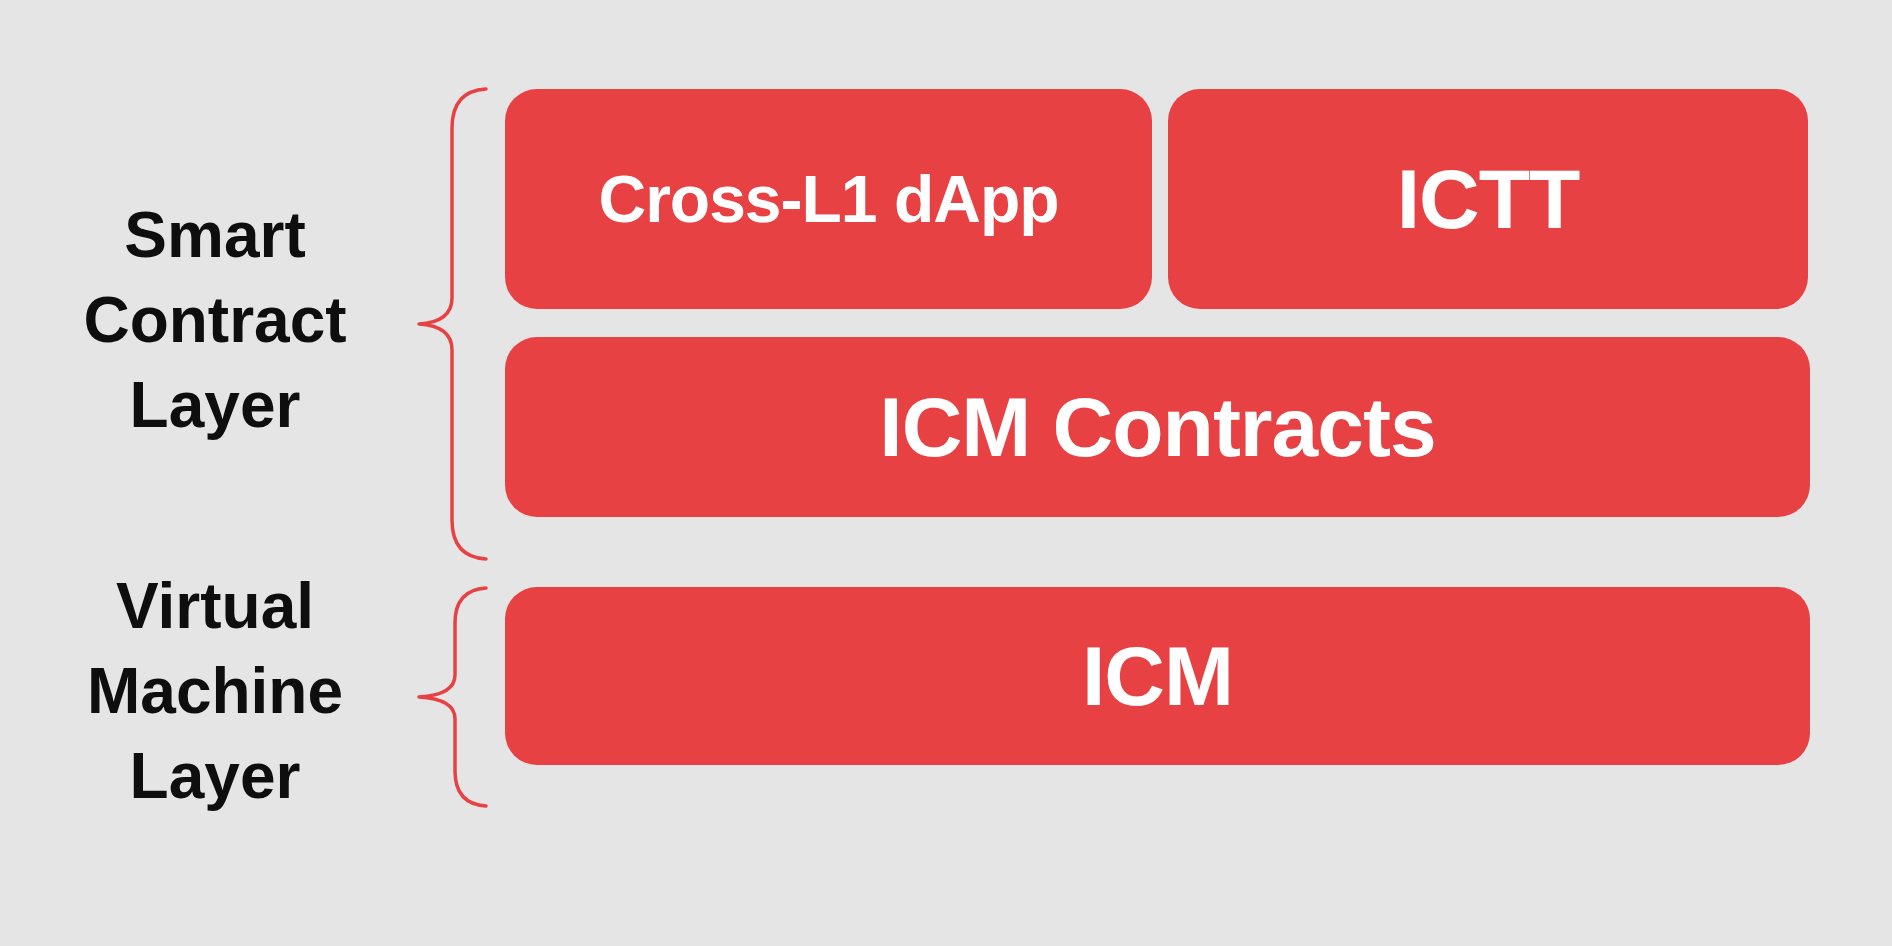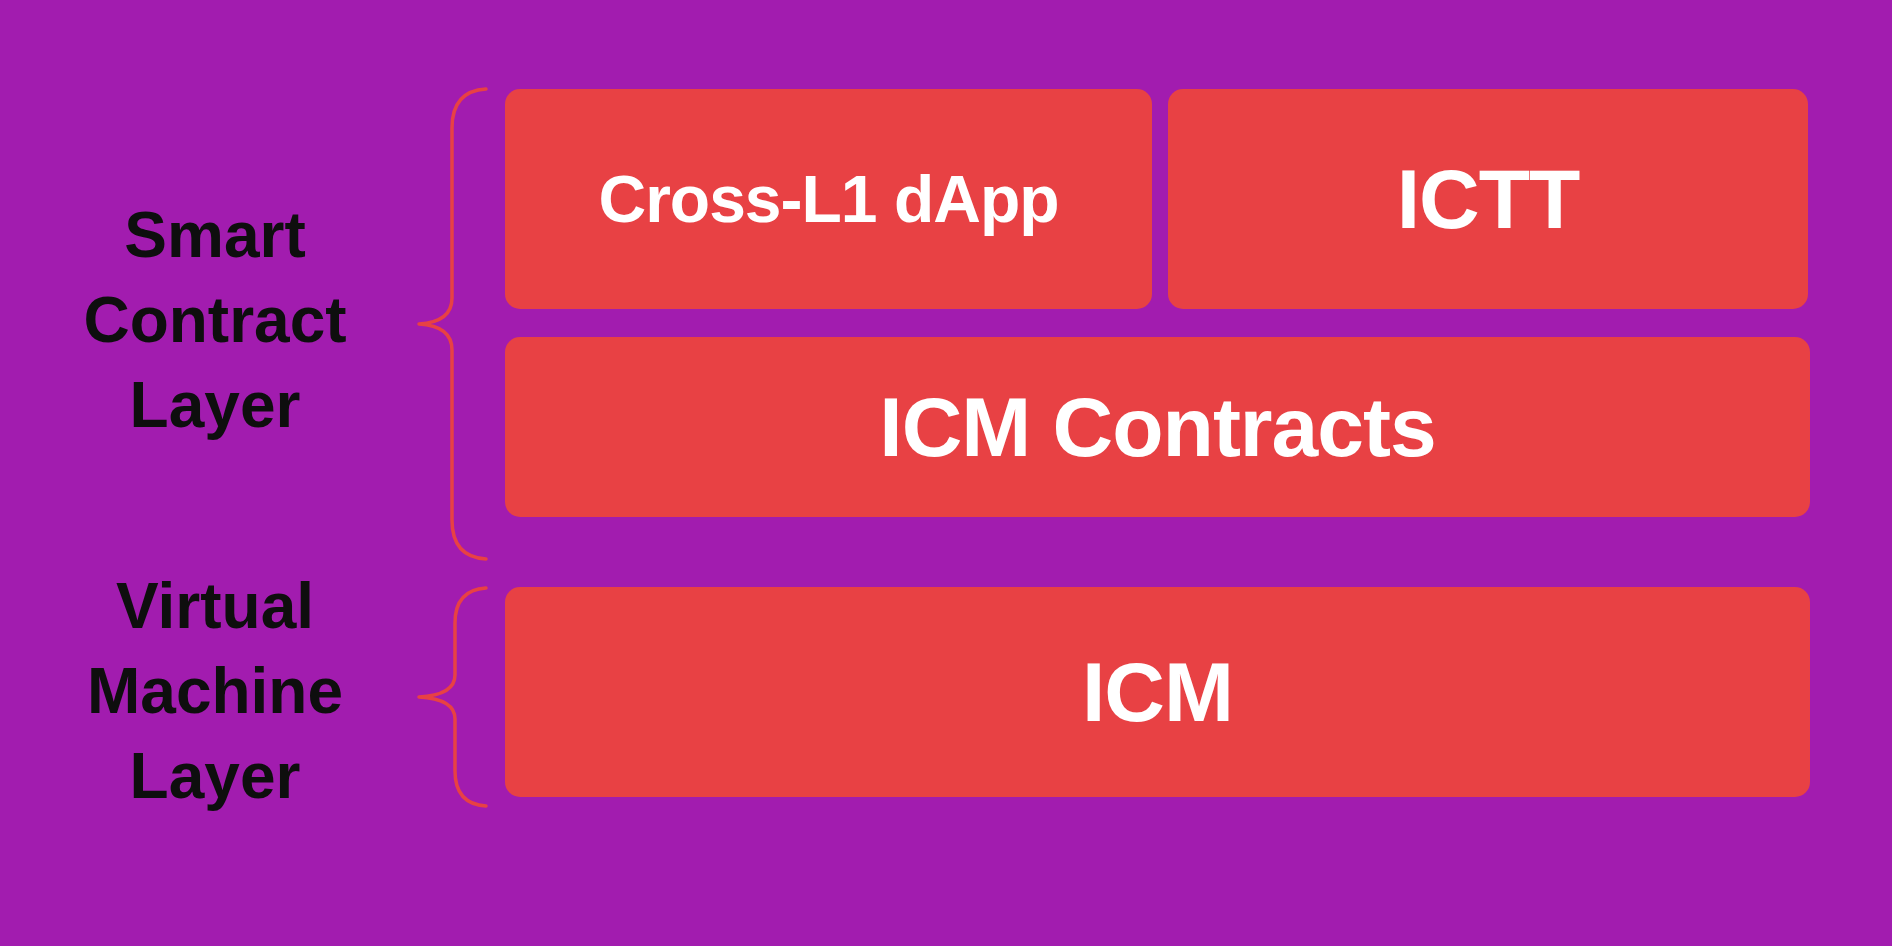--- a/index.html
+++ b/index.html
@@ -4,42 +4,42 @@
 <style>
   html, body {
     margin: 0;
     padding: 0;
     background: #ffffff;
   }
   .canvas {
     position: relative;
     width: 1892px;
     height: 946px;
-    background: #a21caf;
+    background: #e5e5e5;
     overflow: hidden;
     font-family: "Liberation Sans", "DejaVu Sans", sans-serif;
   }
   .layer-label {
     position: absolute;
     width: 430px;
     color: #0e0e0e;
     font-size: 64px;
     font-weight: bold;
     line-height: 85px;
     text-align: center;
     white-space: pre-line;
     letter-spacing: 0px;
   }
   .label-smart   { left: 0px;  top: 193px; }
   .label-virtual { left: 0px;  top: 564px; }
 
   .box {
     position: absolute;
     background: #e84144;
-    border-radius: 15px;
+    border-radius: 32px;
     display: flex;
     align-items: center;
     justify-content: center;
     color: #ffffff;
     font-weight: bold;
     letter-spacing: -1px;
   }
   .box-dapp {
     left: 505px; top: 89px; width: 647px; height: 220px;
     font-size: 66px;
@@ -47,21 +47,21 @@
   .box-ictt {
     left: 1168px; top: 89px; width: 640px; height: 220px;
     font-size: 84px;
     align-items: center;
   }
   .box-icm-contracts {
     left: 505px; top: 337px; width: 1305px; height: 180px;
     font-size: 84px;
   }
   .box-icm {
-    left: 505px; top: 587px; width: 1305px; height: 210px;
+    left: 505px; top: 587px; width: 1305px; height: 178px;
     font-size: 84px;
   }
 
   .brace-overlay {
     position: absolute;
     left: 0; top: 0;
     width: 1892px;
     height: 946px;
     pointer-events: none;
   }

